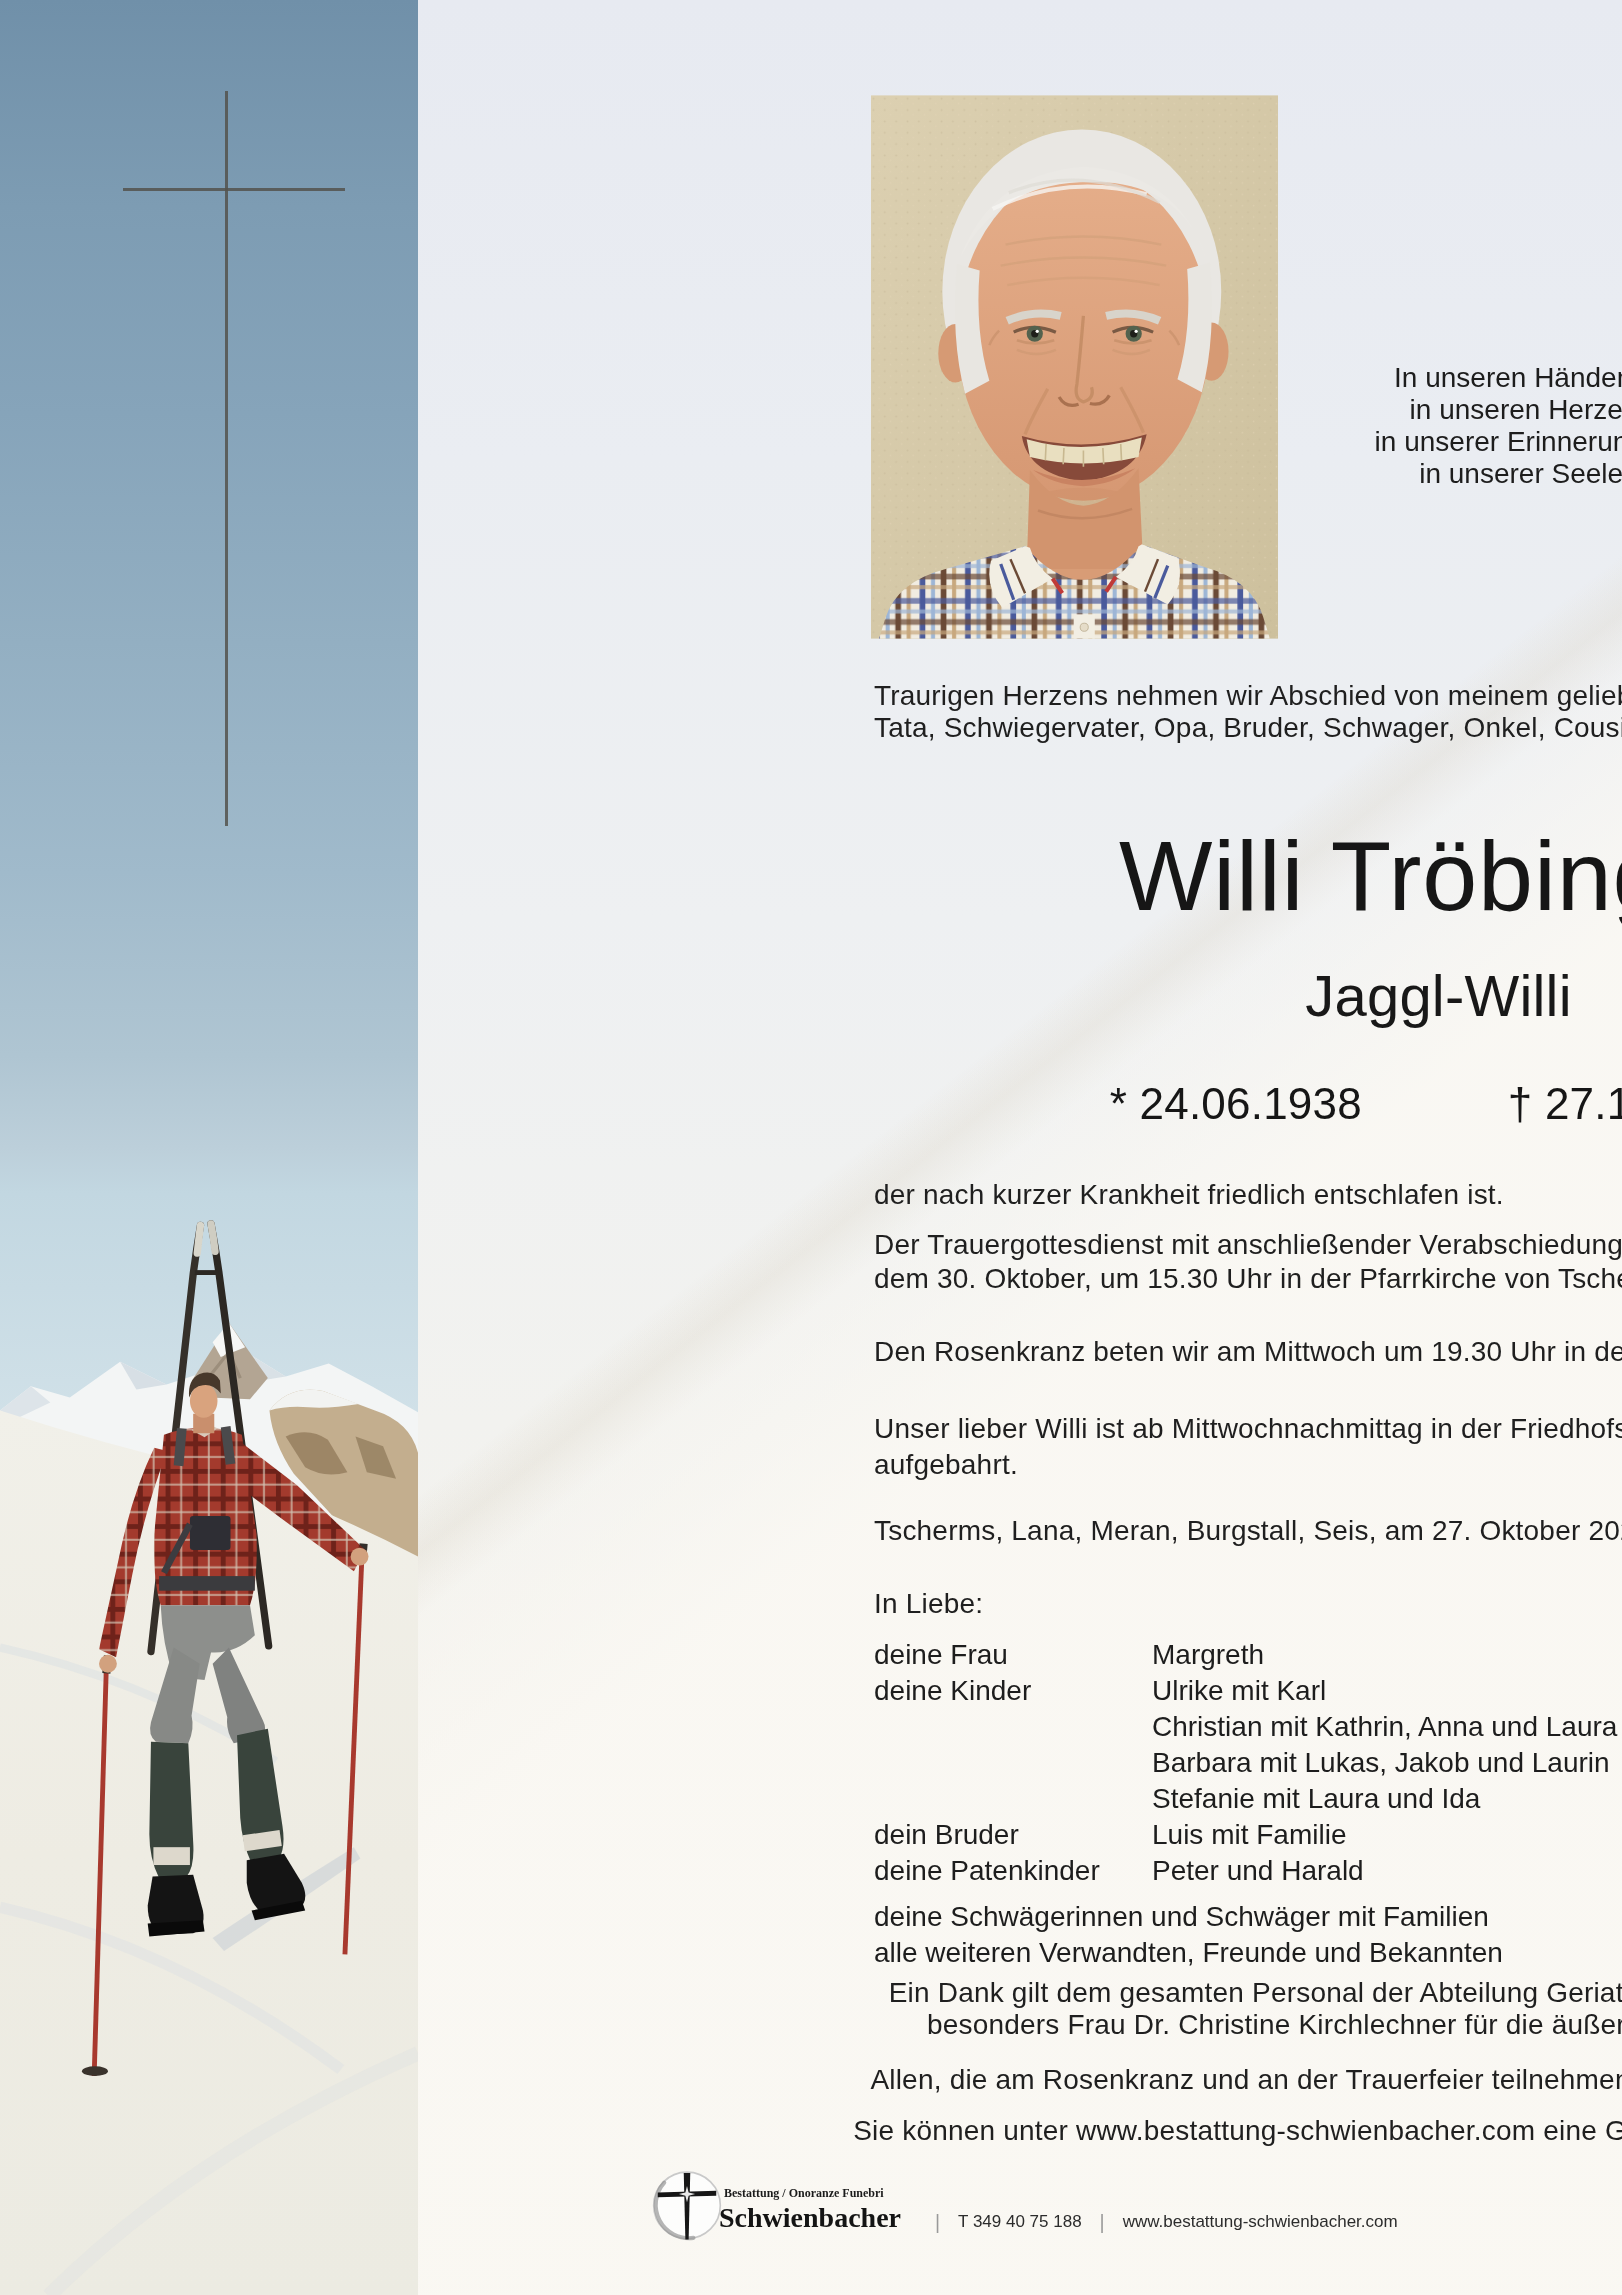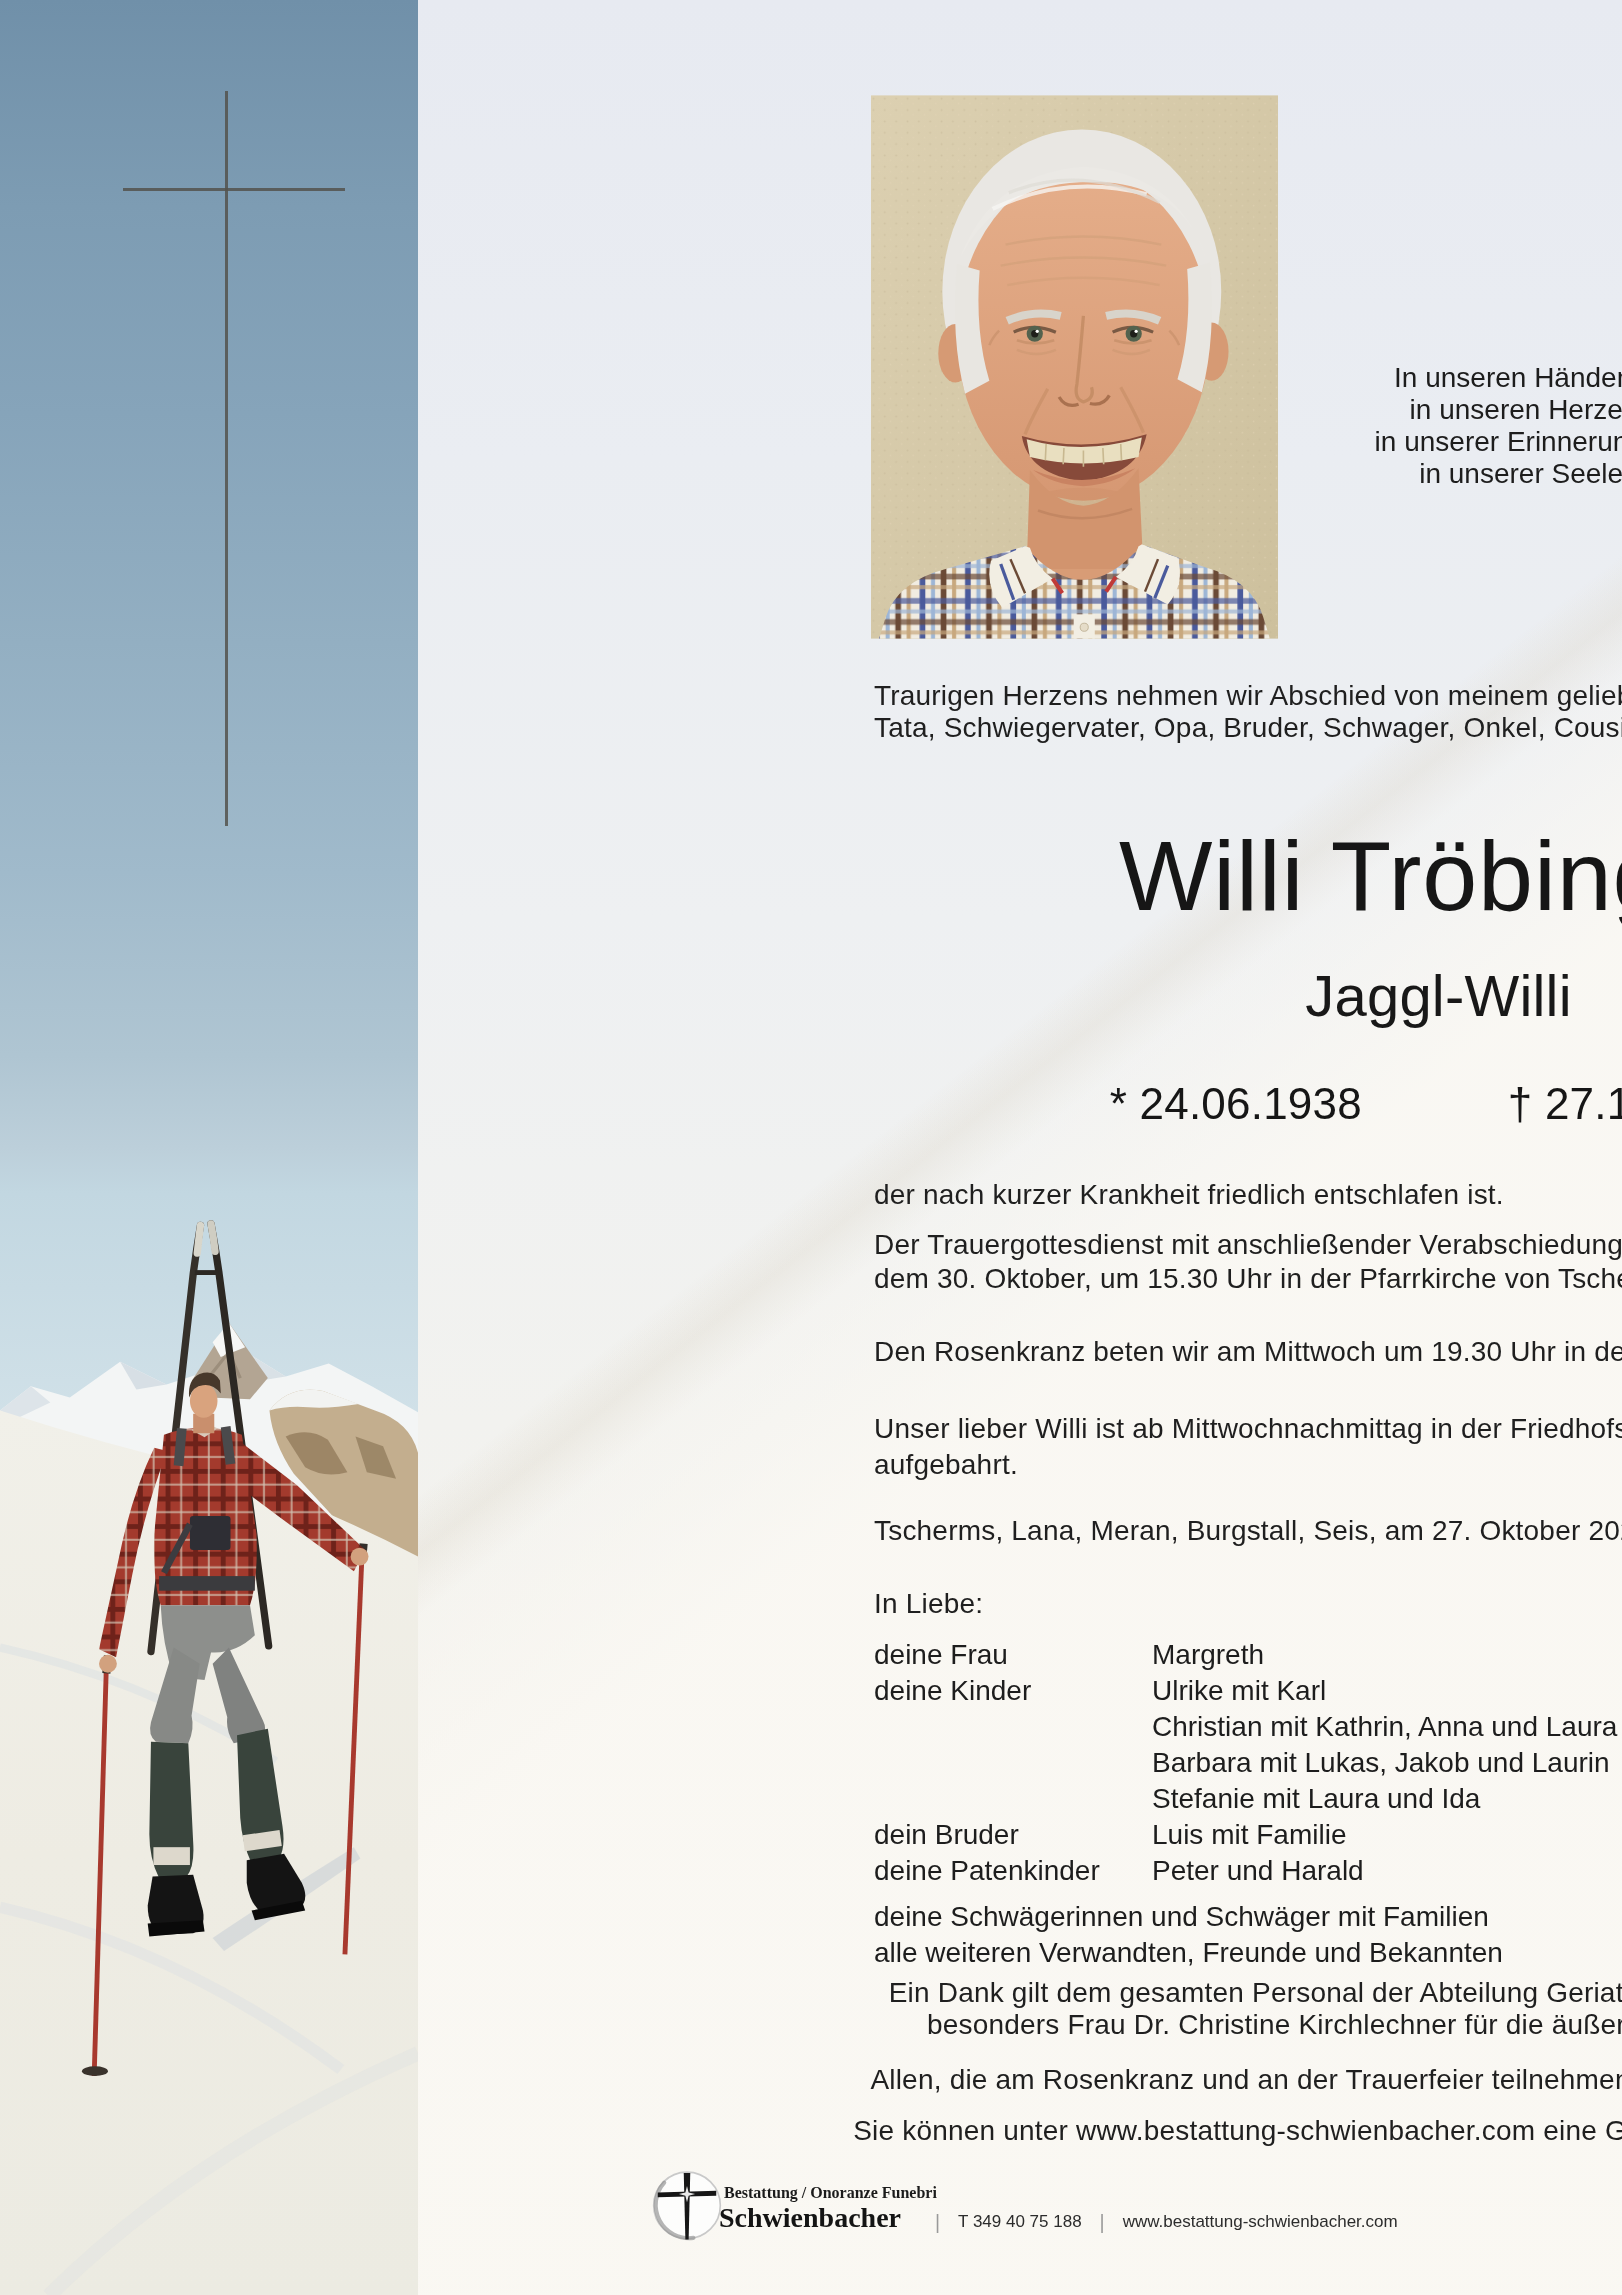--- a/index.html
+++ b/index.html
@@ -40,21 +40,21 @@
   .inlove{top:1588px;line-height:32px;}
   .family{position:absolute;left:456px;top:1637px;font-size:28px;line-height:36px;white-space:nowrap;}
   .frow{display:flex;gap:30px;}
   .flabel{display:inline-block;width:248px;flex:0 0 248px;}
   .ffull{position:absolute;left:456px;top:1887px;font-size:28px;line-height:36px;white-space:nowrap;margin-top:12px;}
   .thanks{top:1977px;font-size:28px;line-height:32px;}
   .attendees{top:2064px;font-size:28px;line-height:32px;}
   .candle{top:2115px;font-size:28px;line-height:32px;}
   
   .logo-svg{position:absolute;left:648px;top:2168px;width:78px;height:78px;display:block;}
-  .f-tagline{position:absolute;left:724px;top:2184px;font-family:"Liberation Serif",serif;font-weight:bold;font-size:16px;line-height:18px;color:#1b1b1b;white-space:nowrap;}
+  .f-tagline{position:absolute;left:724px;top:2184px;font-family:"Liberation Serif",serif;font-weight:bold;font-size:12px;line-height:18px;color:#1b1b1b;white-space:nowrap;}
   .f-brand{position:absolute;left:719px;top:2201px;font-family:"Liberation Serif",serif;font-weight:bold;font-size:28px;line-height:34px;color:#141414;white-space:nowrap;text-align:right;}
   .f-contact{position:absolute;left:935px;top:2210px;display:flex;gap:18px;align-items:center;font-size:17px;line-height:24px;color:#2c2c2c;white-space:nowrap;}
   .f-sep{color:#9a9a9a;font-size:19.5px;}
 </style>
 </head>
 <body>
 
 <div class="page">
 
   <div class="strip">

